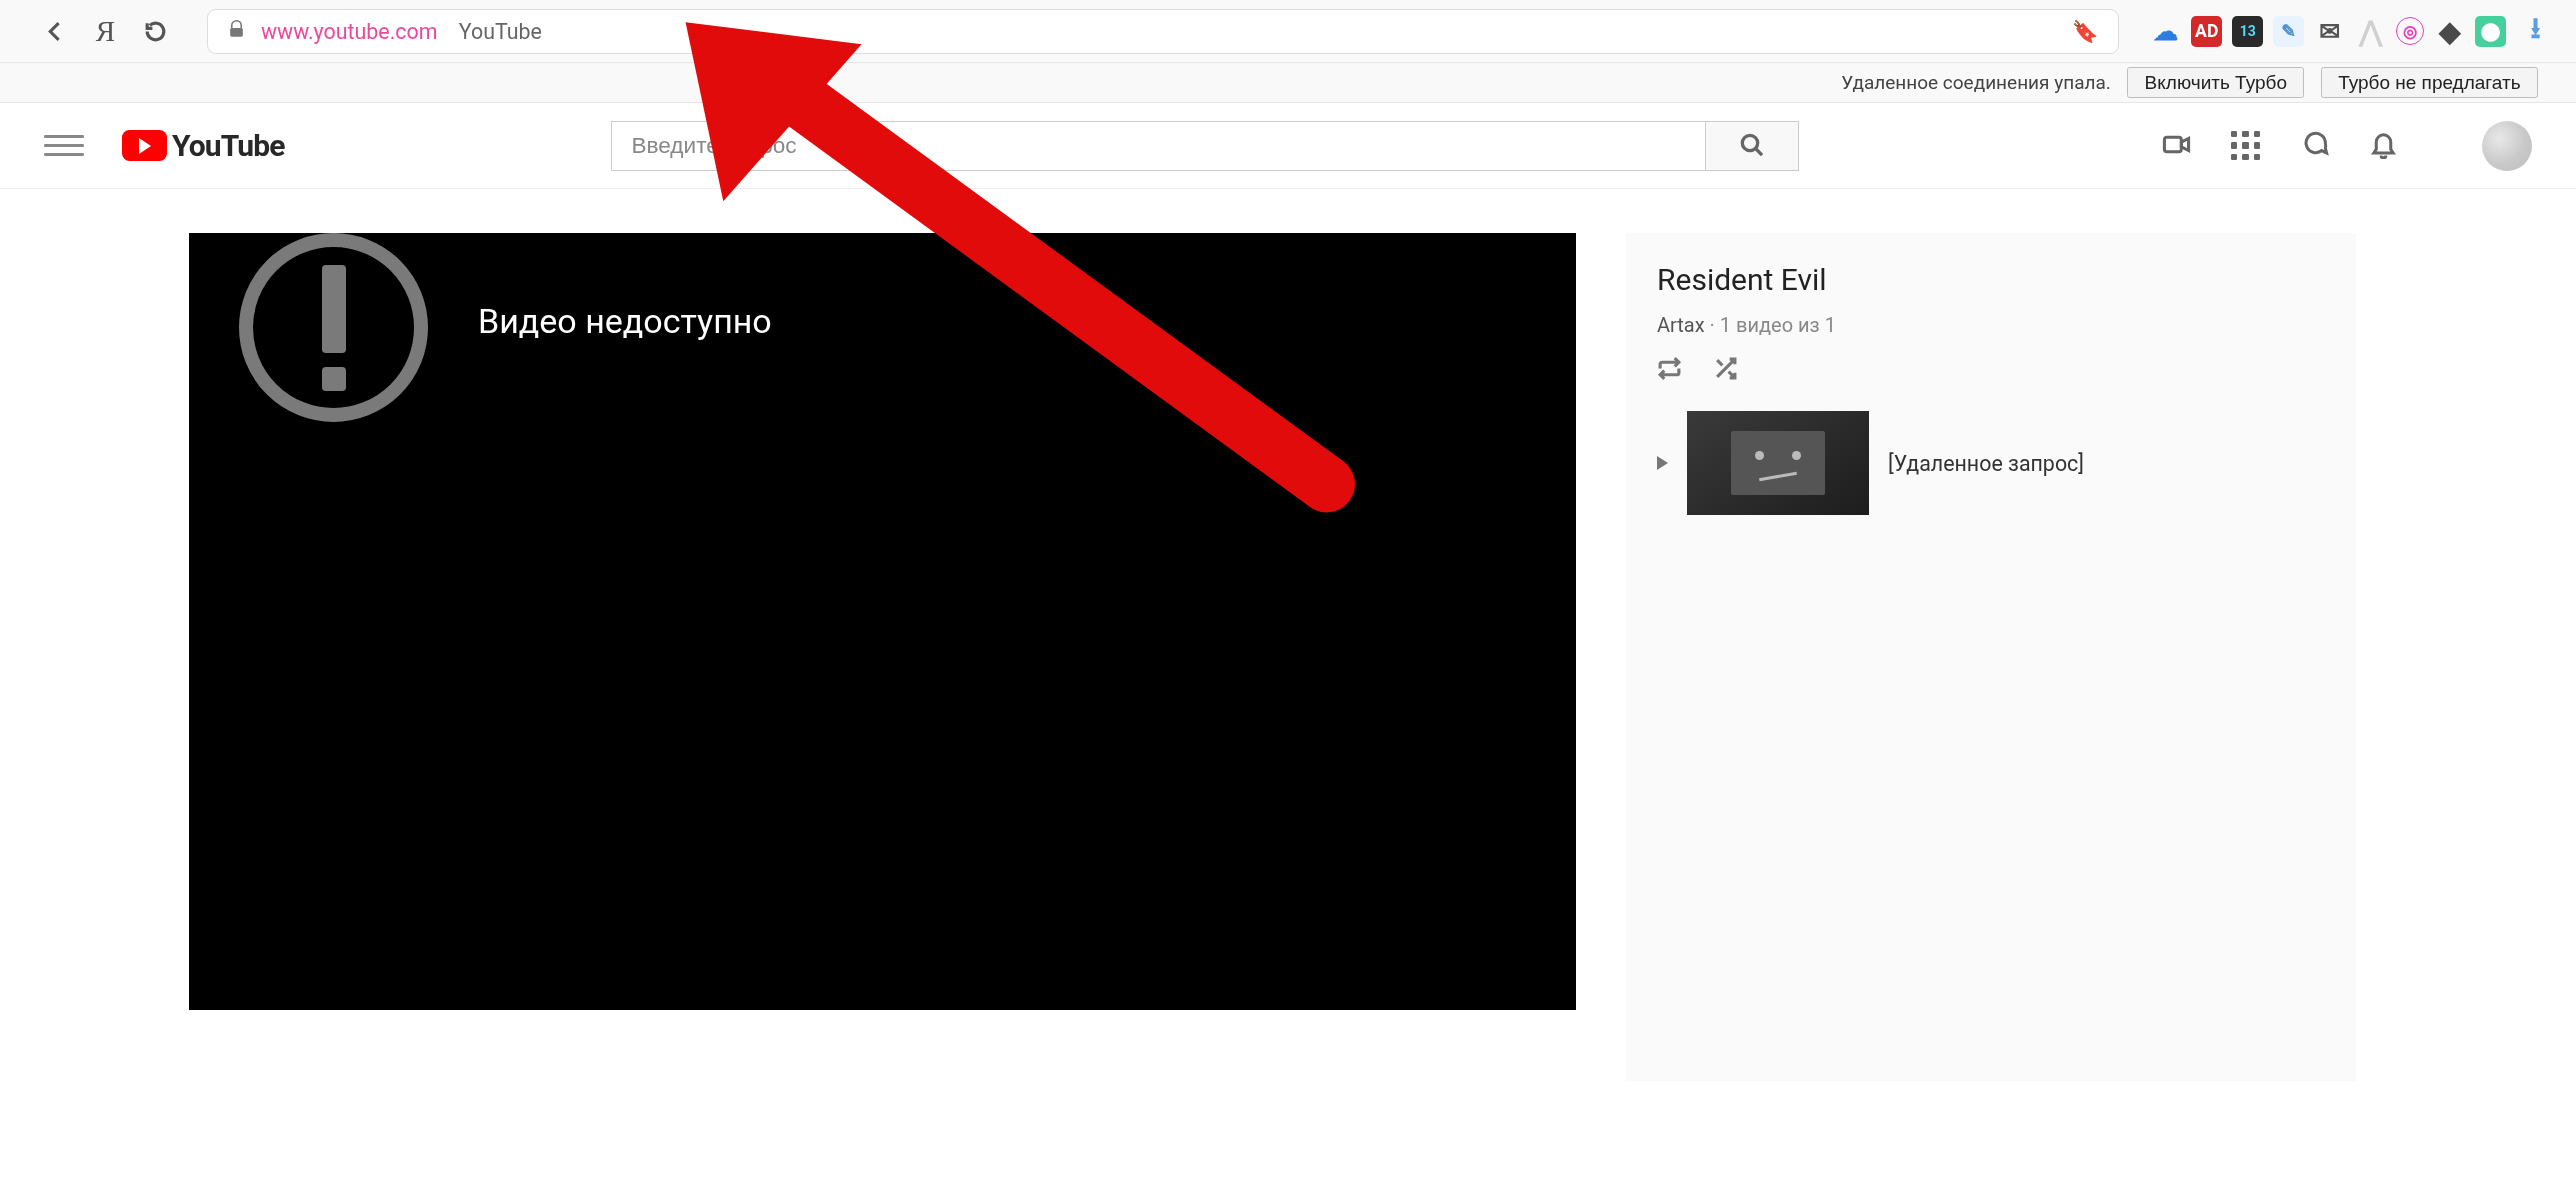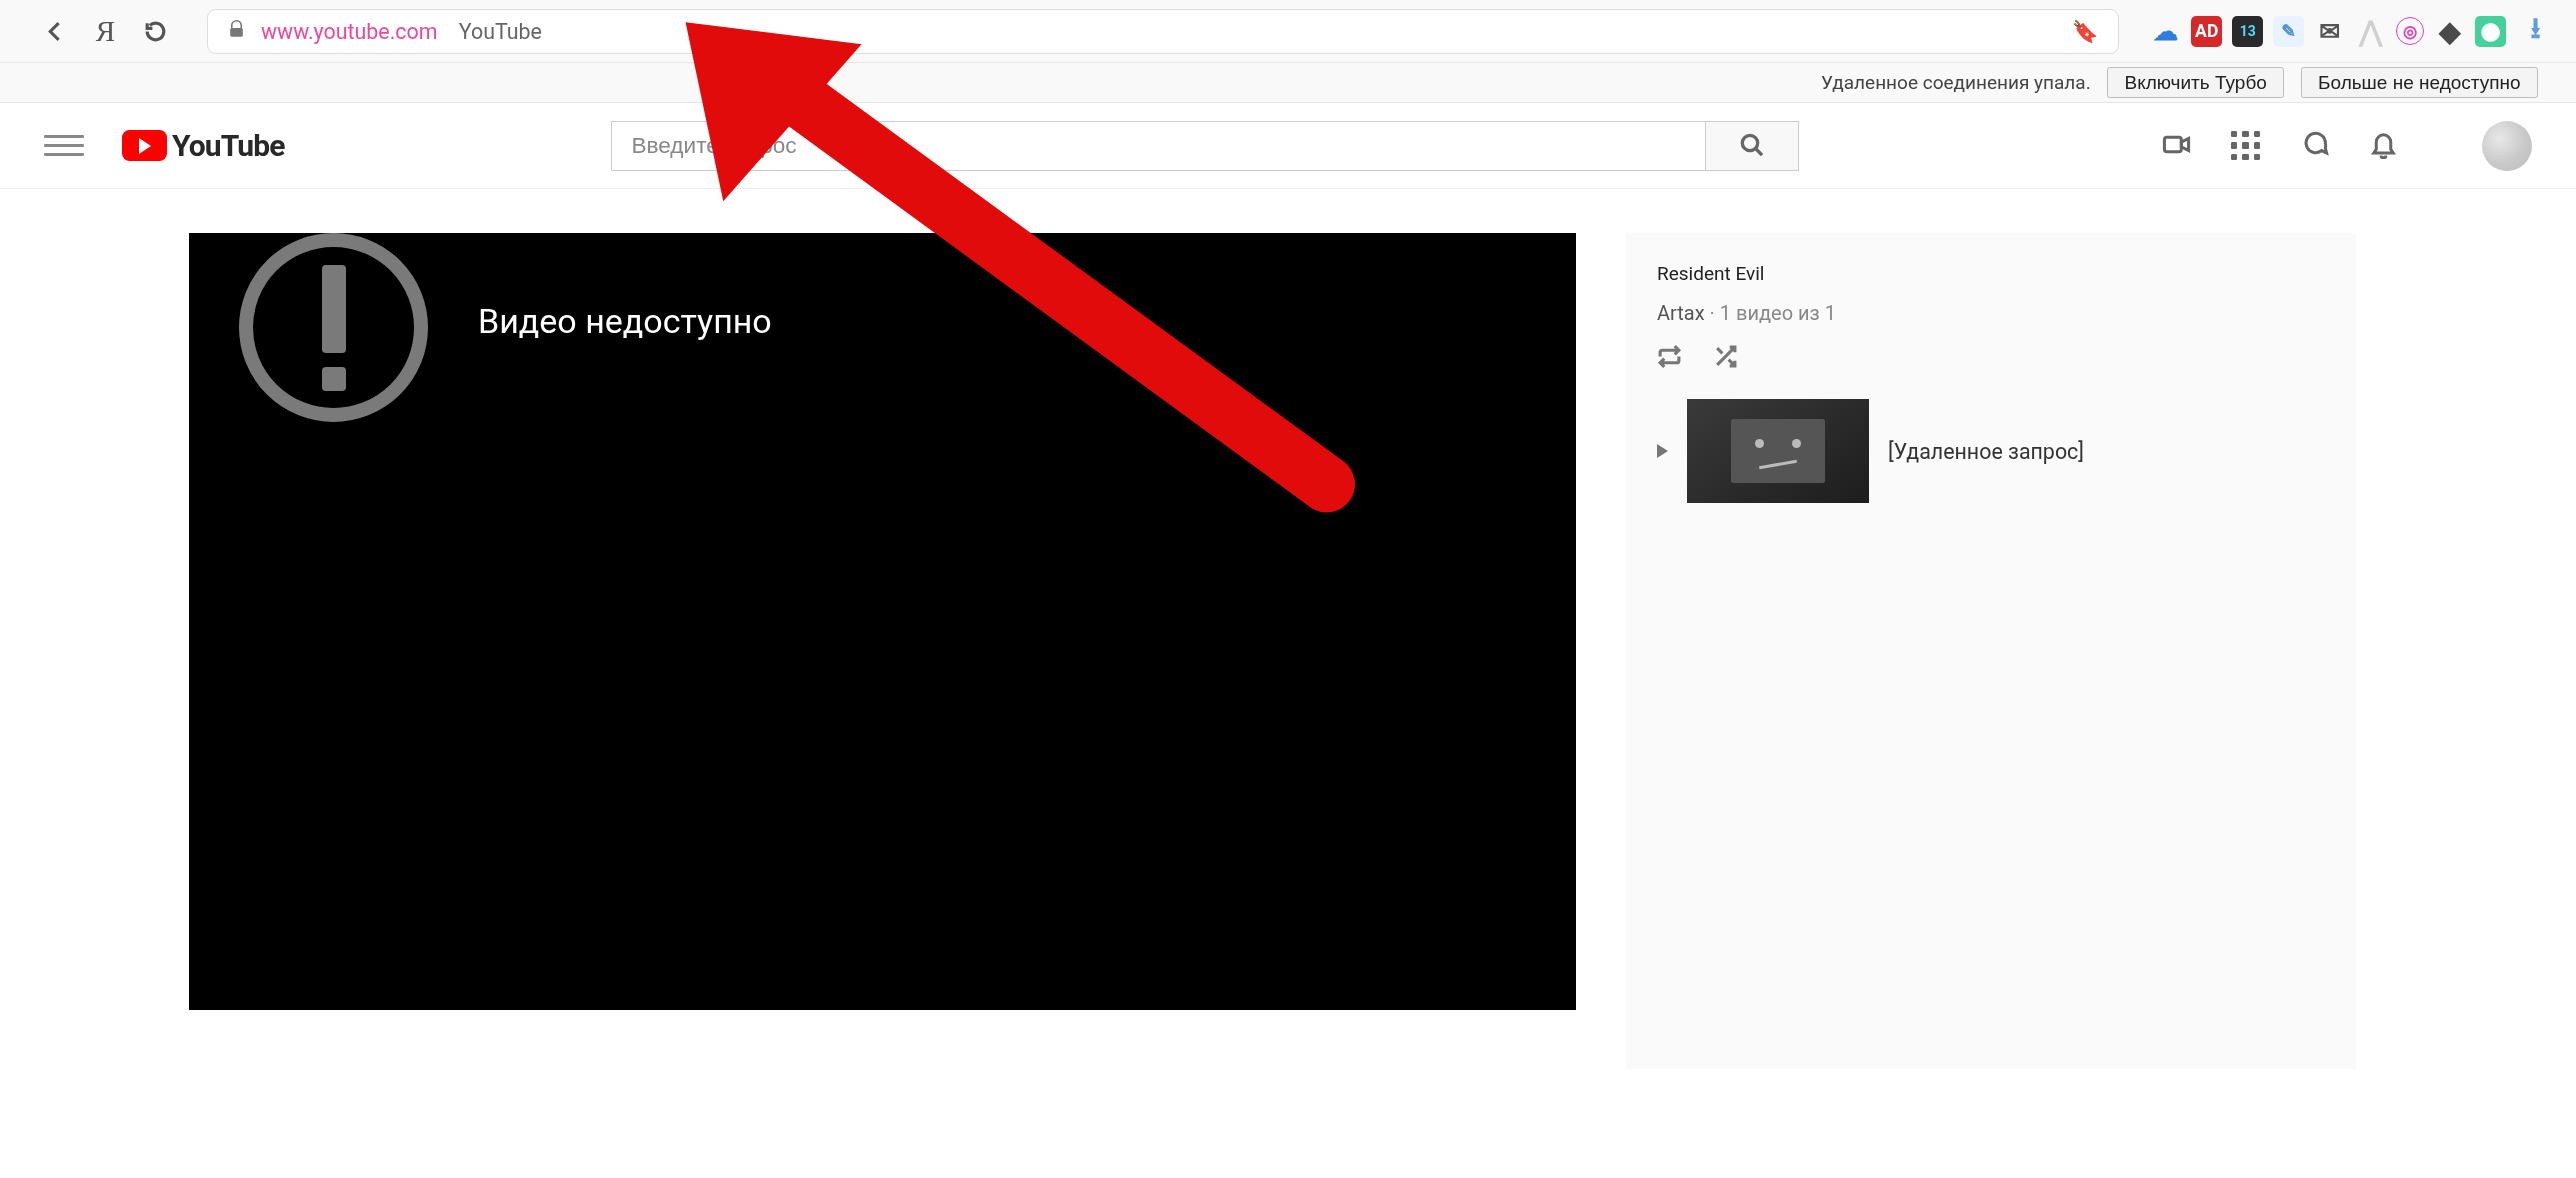--- a/index.html
+++ b/index.html
@@ -169,21 +169,21 @@
   .excl .bang .bar { width:24px; height:88px; background:#7a7a7a; border-radius:3.8px; }
   .excl .bang .dot { width:24px; height:24px; background:#7a7a7a; border-radius:3.8px; margin-top:14px; }
   .err-text h2 { color:#fff; font-size:34px; font-weight:400; margin:0 0 12.6px 0; }
   .err-text p  { color:#fff; font-size:21.4px; font-weight:300; margin:0; }
 
   .sidebar {
     width: 730px;
     background:#fafafa;
     padding: 29px 31px 566px 31px;
   }
-  .pl-title { font-size:19px; color:#222; margin:0 0 16.4px 0; font-weight:400; }
+  .pl-title { font-size:30px; color:#222; margin:0 0 16.4px 0; font-weight:400; }
   .pl-sub   { font-size:20px; color:#888; margin:12px 0 19px 0; }
   .pl-sub .author { color:#555; }
   .pl-ctrl { display:flex; gap:31px; color:#777; font-size:25px; margin-bottom:24px;}
   .pl-ctrl svg { width:25px; height:25px; stroke:#777; stroke-width:3; fill:none; }
 
   .pl-item {
     display:flex; align-items:center; gap:19px;
   }
   .pl-tri {
     border-left: 11.3px solid #777;
@@ -259,21 +259,21 @@
     <div class="ext-ic ext-odn">◎</div>
     <div class="ext-ic ext-sb">◆</div>
     <div class="ext-ic ext-grn">⬤</div>
     <div class="ext-ic ext-dl">⭳</div>
   </div>
 </div>
 
 <div class="speed-bar">
   <span>Удаленное соединения упала.</span>
   <button class="speed-btn">Включить Турбо</button>
-  <button class="speed-btn">Больше не недоступно</button>
+  <button class="speed-btn">Турбо не предлагать</button>
 </div>
 
 <div class="yt-masthead">
   <div class="guide-btn">
     <span></span>
       <span></span>
       <span></span>
   </div>
   <div class="yt-logo">
     <div class="play"></div>

